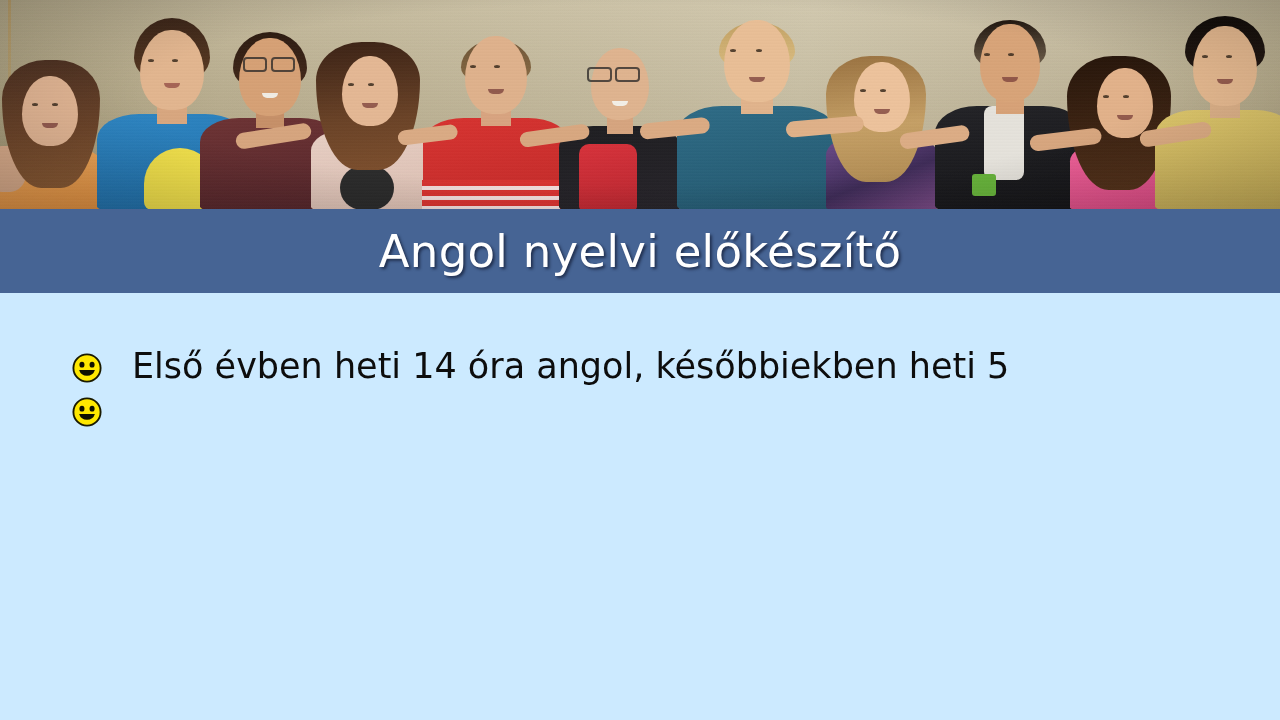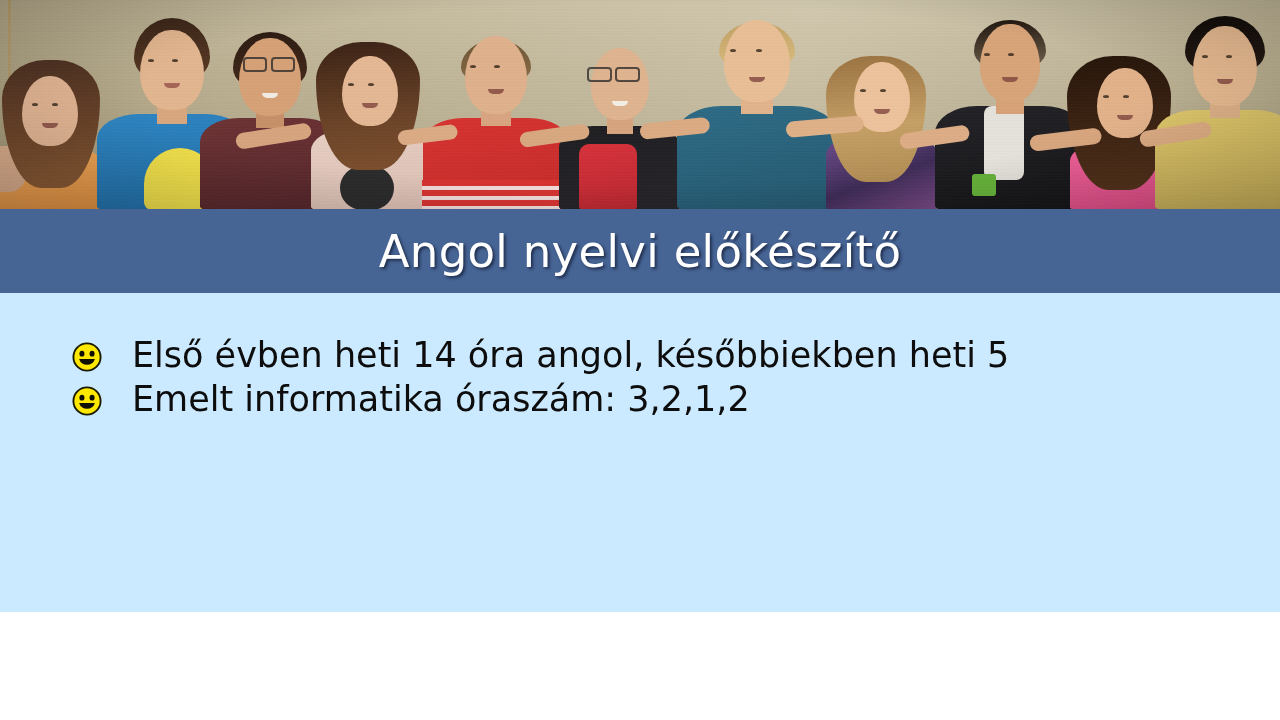--- a/index.html
+++ b/index.html
@@ -7,21 +7,21 @@
     padding: 0;
     background: #ffffff;
   }
   body {
     font-family: "DejaVu Sans", sans-serif;
   }
 
   .slide {
     position: relative;
     width: 1280px;
-    height: 612px;
+    height: 720px;
     overflow: hidden;
     background: #be185d;
   }
 
   
   .photo-banner {
     position: absolute;
     left: 0;
     top: 0;
     width: 1280px;
@@ -159,21 +159,21 @@
   .body-area {
     position: absolute;
     left: 0;
     top: 293px;
     width: 1280px;
     height: 427px;
     background: #cceaff;
   }
   .bullet-list {
     margin: 0;
-    padding: 41px 0 0 0;
+    padding: 52px 0 0 0;
     list-style: none;
   }
   .bullet-item {
     display: flex;
     align-items: flex-start;
     padding: 0 60px 0 72px;
     margin-bottom: 2px;
   }
   .bullet-marker {
     flex: 0 0 auto;
@@ -357,19 +357,18 @@
 
       <li class="bullet-item">
         <span class="bullet-marker">
           <svg class="smiley" viewBox="0 0 32 32" xmlns="http://www.w3.org/2000/svg">
             <circle cx="16" cy="16" r="14.5" fill="#ffe800" stroke="#1a1a00" stroke-width="2"></circle>
             <ellipse cx="10.6" cy="12.4" rx="2.7" ry="3.1" fill="#101000"></ellipse>
             <ellipse cx="21.4" cy="12.4" rx="2.7" ry="3.1" fill="#101000"></ellipse>
             <path d="M7.6 18.2 A 8.8 8.8 0 0 0 24.4 18.2 Z" fill="#101000"></path>
           </svg>
         </span>
-        <span class="bullet-text">Emelt informatika óraszám: 3,2,1,2</span>
       </li>
 
     </ul>
   </div>
 
 </div>
 
 </body></html>

